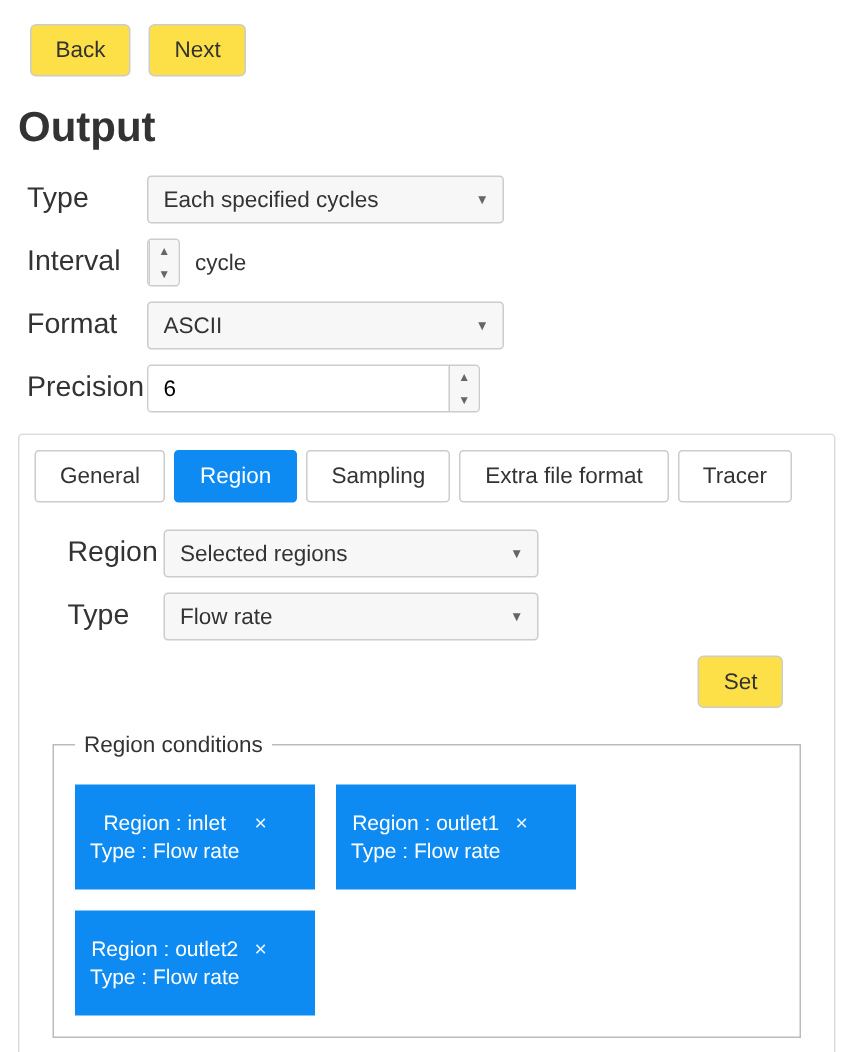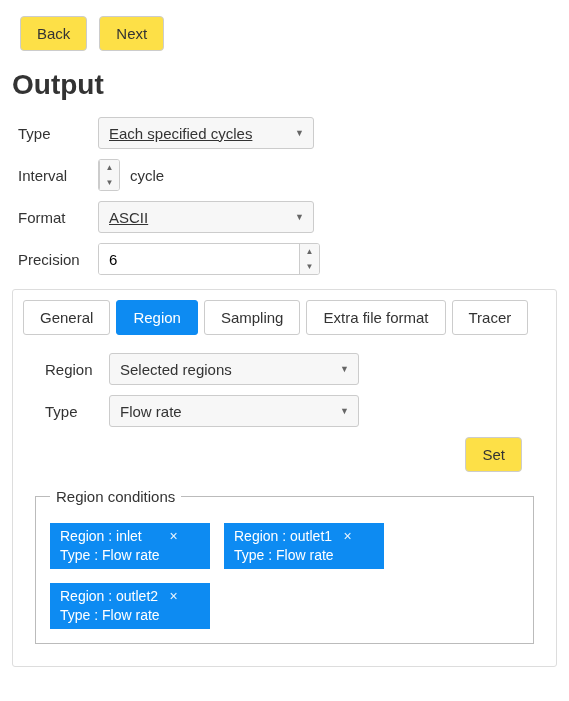--- a/index.html
+++ b/index.html
@@ -1,44 +1,44 @@
 <!DOCTYPE html>
 <html><head>
 <meta charset="utf-8">
 <style>
 * { box-sizing: border-box; margin: 0; padding: 0; }
 body { font-family: Arial, Helvetica, sans-serif; font-size: 15px; color: #333; background: #fff; padding: 10px 12px; width: 569px; }
 .nav-buttons { display: flex; gap: 12px; margin: 6px 0 18px 8px; }
 .btn { background: #fde047; border: 1px solid #ccc; border-radius: 4px; padding: 8px 16px; font-size: 15px; cursor: pointer; color: #333; }
 h1 { font-size: 28px; font-weight: bold; margin: 0 0 16px 0; }
 .form-row { display: flex; align-items: center; margin-bottom: 10px; }
-.form-row > label { width: 86px; padding-left: 6px; font-size: 15px; }
+.form-row > label { width: 86px; padding-left: 6px; font-size: 19px; }
 .form-row .ctrl { flex: 0 0 auto; }
 .form-row .suffix { margin-left: 10px; }
 .select-wrap { position: relative; display: inline-block; }
 .select-wrap select { appearance: none; -webkit-appearance: none; background: #f7f7f7; border: 1px solid #ccc; border-radius: 3px; padding: 6px 28px 6px 10px; font-size: 15px; color: #333; height: 32px; }
 .select-wrap .caret { position: absolute; right: 10px; top: 50%; transform: translateY(-50%); pointer-events: none; color: #666; font-size: 9px; }
 .spinner-wrap { display: inline-flex; border: 1px solid #ccc; border-radius: 3px; overflow: hidden; height: 32px; }
 .spinner-wrap input { border: none; padding: 6px 10px; font-size: 15px; width: 200px; outline: none; }
 .spinner-wrap .spins { display: flex; flex-direction: column; border-left: 1px solid #ccc; background: #f7f7f7; width: 20px; }
 .spinner-wrap .spins span { flex: 1; display: flex; align-items: center; justify-content: center; font-size: 8px; color: #666; cursor: pointer; line-height: 1; }
 .panel { border: 1px solid #ddd; border-radius: 3px; padding: 0; margin-top: 14px; }
 .tabs { display: flex; gap: 6px; padding: 10px 10px 0 10px; }
 .tab { border: 1px solid #ccc; border-radius: 3px; padding: 8px 16px; font-size: 15px; background: #fff; cursor: pointer; color: #333; }
 .tab.active { background: #0d8bf2; border-color: #0d8bf2; color: #fff; }
 .tab-body { padding: 18px 14px 22px 14px; }
 .tab-body .form-row > label { width: 82px; padding-left: 18px; }
 .set-row { display: flex; justify-content: flex-end; padding-right: 20px; margin: 10px 0 16px 0; }
 fieldset.cond-group { border: 1px solid #bbb; margin: 0 8px; padding: 18px 14px 14px 14px; }
 fieldset.cond-group legend { padding: 0 6px; font-size: 15px; color: #333; }
 .chips { display: flex; flex-wrap: wrap; gap: 14px; }
-.chip { background: #0d8bf2; color: #fff; padding: 4px 10px; font-size: 14px; display: flex; align-items: flex-start; gap: 10px; min-width: 160px; }
+.chip { background: #0d8bf2; color: #fff; padding: 16px 10px; font-size: 14px; display: flex; align-items: flex-start; gap: 10px; min-width: 160px; text-align: center; }
 .chip .chip-lines { display: flex; flex-direction: column; line-height: 1.35; }
 .chip .chip-close { color: #fff; opacity: 0.9; cursor: pointer; font-size: 14px; line-height: 1; margin-top: 2px; }
-.w230 { width: 216px; text-decoration: underline; }
+.w230 { width: 238px; }
 .w250 { width: 250px; }
 </style>
 </head>
 <body>
 
 <div class="nav-buttons">
   <button class="btn">Back</button>
   <button class="btn">Next</button>
 </div>
 

